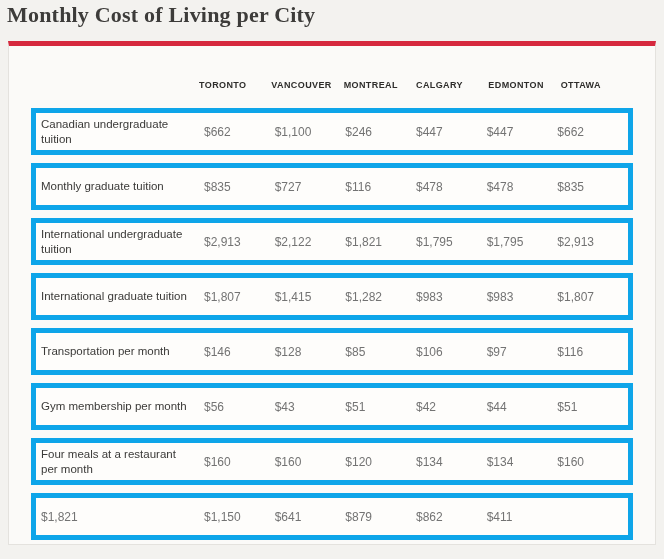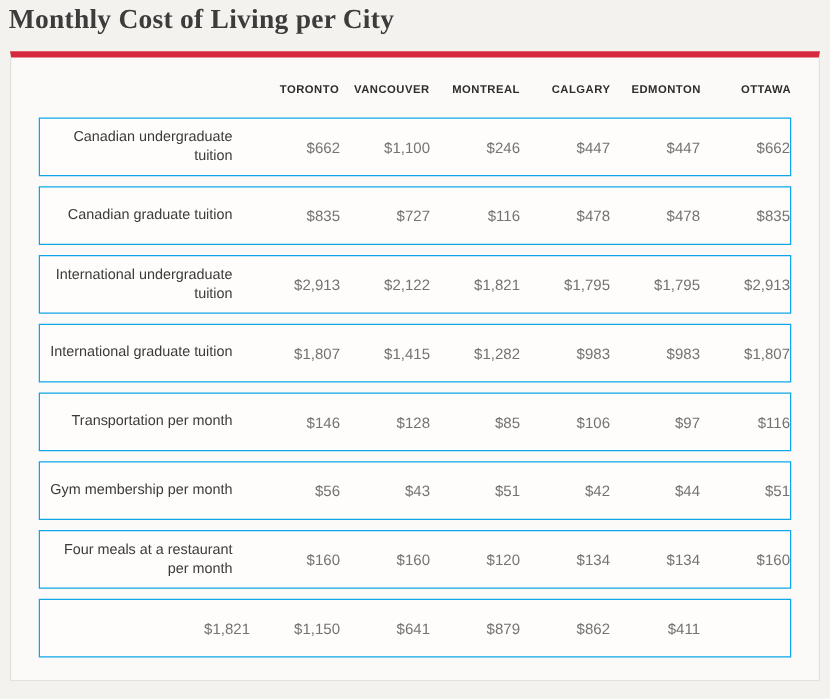--- a/index.html
+++ b/index.html
@@ -16,23 +16,22 @@
     font-size: 22px;
     color: #3d3c3a;
     margin: 2px 0 0 7px;
     letter-spacing: 0.2px;
   }
   .panel {
     margin: 13px 8px 0 8px;
     background: #fbfaf8;
     border: 1px solid #e4e2de;
     border-top: 5px solid #d6293e;
-    padding: 2px 22px 20px 22px;
+    padding: 16px 22px 20px 22px;
     height: 504px;
-    text-align: right;
   }
   .header-row {
     display: grid;
     grid-template-columns: 163px repeat(6, 1fr);
     align-items: center;
     height: 46px;
     padding-left: 5px;
   }
   .city-header {
     font-size: 9px;
@@ -42,21 +41,21 @@
     text-transform: uppercase;
   }
   .row-card {
     display: grid;
     grid-template-columns: 163px repeat(6, 1fr);
     align-items: center;
     height: 47px;
     margin-bottom: 8px;
     padding-left: 5px;
     background: #fefdfb;
-    border: 1px solid #0ea5e9;
+    border: 5px solid #0ea5e9;
   }
   .row-card:last-child { margin-bottom: 0; }
   .row-label {
     font-size: 11.5px;
     line-height: 1.3;
     color: #3b3a38;
     padding-right: 14px;
   }
   .cell {
     font-size: 12px;
@@ -84,21 +83,21 @@
     <div class="row-label">Canadian undergraduate tuition</div>
     <div class="cell">$662</div>
     <div class="cell">$1,100</div>
     <div class="cell">$246</div>
     <div class="cell">$447</div>
     <div class="cell">$447</div>
     <div class="cell">$662</div>
   </div>
 
   <div class="row-card">
-    <div class="row-label">Canadian graduate tuition</div>
+    <div class="row-label">Monthly graduate tuition</div>
     <div class="cell">$835</div>
     <div class="cell">$727</div>
     <div class="cell">$116</div>
     <div class="cell">$478</div>
     <div class="cell">$478</div>
     <div class="cell">$835</div>
   </div>
 
   <div class="row-card">
     <div class="row-label">International undergraduate tuition</div>

